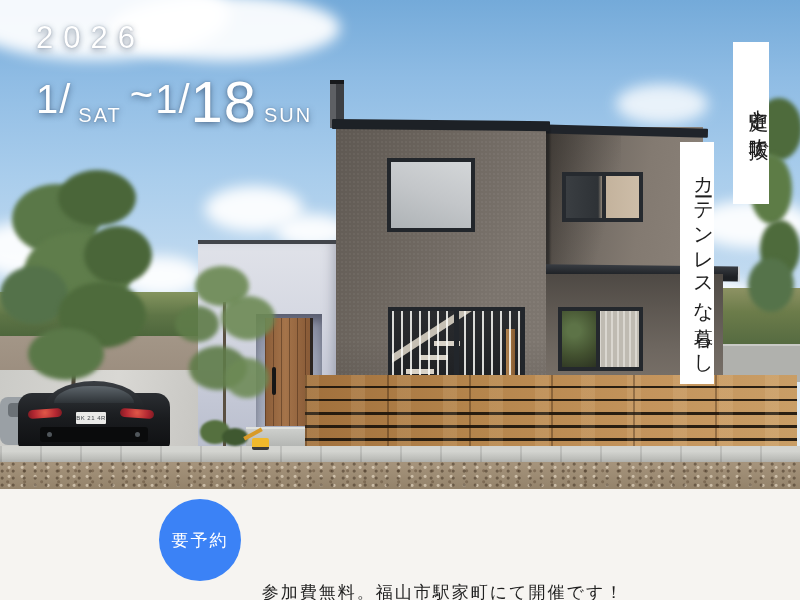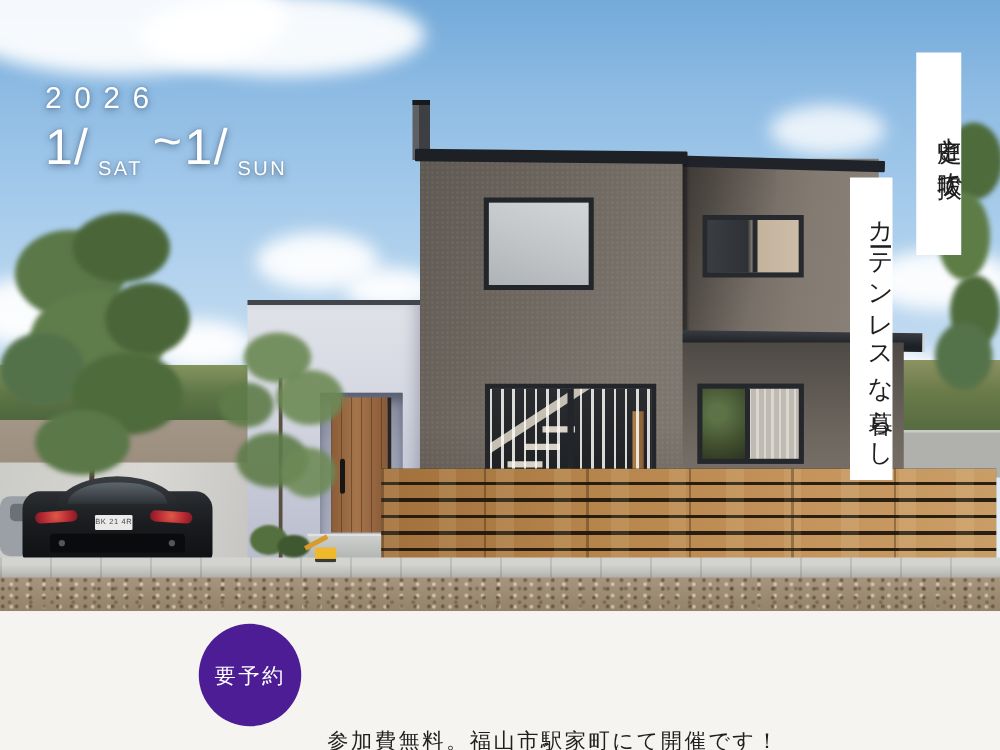--- a/index.html
+++ b/index.html
@@ -137,37 +137,37 @@
       linear-gradient(180deg,#a6947c 0%,#94836b 100%);
     background-size:11px 7px,13px 9px,17px 11px,100% 100%;}
   .shrub1{position:absolute;left:200px;top:420px;width:30px;height:24px;border-radius:50%;background:#55703f;filter:blur(1px);z-index:10;}
   .shrub2{position:absolute;left:222px;top:428px;width:26px;height:18px;border-radius:50%;background:#3f5830;filter:blur(1px);z-index:10;}
   .toy-arm{position:absolute;left:243px;top:432px;width:20px;height:4px;background:#d89a28;transform:rotate(-28deg);z-index:10;}
   .toy-body{position:absolute;left:252px;top:438px;width:17px;height:9px;background:#f0b92c;border-radius:2px;border-bottom:3px solid #3a3a3a;z-index:10;}
 
   
   .dates{left:36px;top:20px;z-index:20;color:#fff;
     text-shadow:0 2px 6px rgba(25,45,75,.55),0 0 2px rgba(25,45,75,.3);}
-  .year{font-size:24px;letter-spacing:10px;margin-top:45px;}
+  .year{font-size:31px;letter-spacing:10px;}
   .dateline{display:flex;align-items:baseline;margin-top:12px;}
   .dl-m{font-size:40px;position:relative;top:-9px;letter-spacing:1px;}
   .dl-d{font-size:58px;letter-spacing:1px;}
-  .dl-w{font-size:16px;letter-spacing:2px;margin:0 8px 0 7px;}
+  .dl-w{font-size:20px;letter-spacing:2px;margin:0 8px 0 7px;}
   .dl-t{font-size:40px;position:relative;top:-14px;margin-right:2px;}
   .hours{font-size:24px;letter-spacing:6px;margin-top:14px;}
 
   .vbox{position:absolute;background:#fff;color:#1e1e1e;z-index:20;
     writing-mode:vertical-rl;text-orientation:mixed;text-align:center;
     font-size:20px;letter-spacing:2px;font-weight:500;line-height:1;}
   .vbox1{left:733px;top:42px;width:36px;height:146px;padding:8px 0;}
   .vbox2{left:680px;top:142px;width:34px;height:226px;padding:8px 0;}
 
   
   .band{position:absolute;left:0;top:489px;width:800px;height:111px;background:#f6f4f1;z-index:30;}
-  .badge{position:absolute;left:159px;top:10px;width:82px;height:82px;border-radius:50%;background:#4c1d95;
+  .badge{position:absolute;left:159px;top:10px;width:82px;height:82px;border-radius:50%;background:#3b82f6;
     display:flex;align-items:center;justify-content:center;}
   .badge span{color:#fff;font-size:17px;letter-spacing:2px;font-weight:500;}
   .band-title{position:absolute;left:425px;top:6px;transform:translateX(-50%);white-space:nowrap;
     font-size:52px;font-weight:bold;color:#141414;letter-spacing:5px;margin:0;}
   .band-sub{position:absolute;left:425px;top:74px;transform:translateX(-50%);white-space:nowrap;
     font-size:17px;color:#1f1f1f;letter-spacing:2px;margin:18px;}
 </style>
 </head>
 <body>
 
@@ -278,20 +278,21 @@
     <div class="toy-arm"></div>
     <div class="toy-body"></div>
 
     <div class="dates abs">
       <div class="year">2026</div>
       <div class="dateline">
         <span class="dl-m">1/</span>
         <span class="dl-w">SAT</span>
         <span class="dl-t">~</span>
         <span class="dl-m">1/</span>
+        <span class="dl-d">18</span>
         <span class="dl-w">SUN</span>
       </div>
     </div>
 
     <div class="vbox vbox1">中庭と吹抜で</div>
     <div class="vbox vbox2">カーテンレスな暮らし</div>
   </div>
 
   <div class="band">
     <div class="badge">

